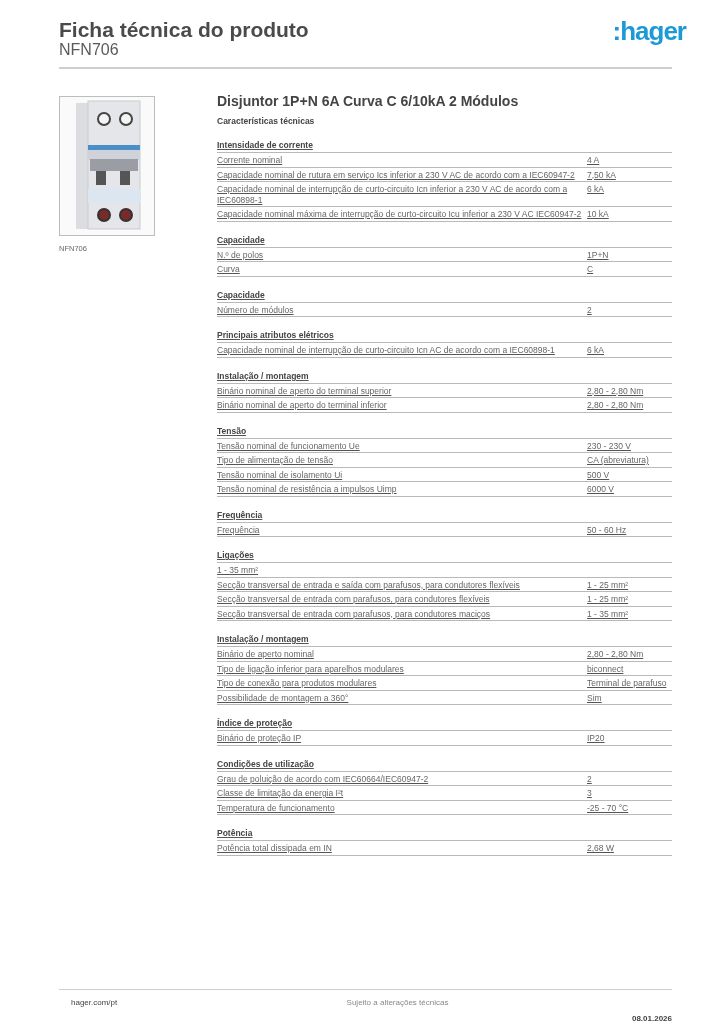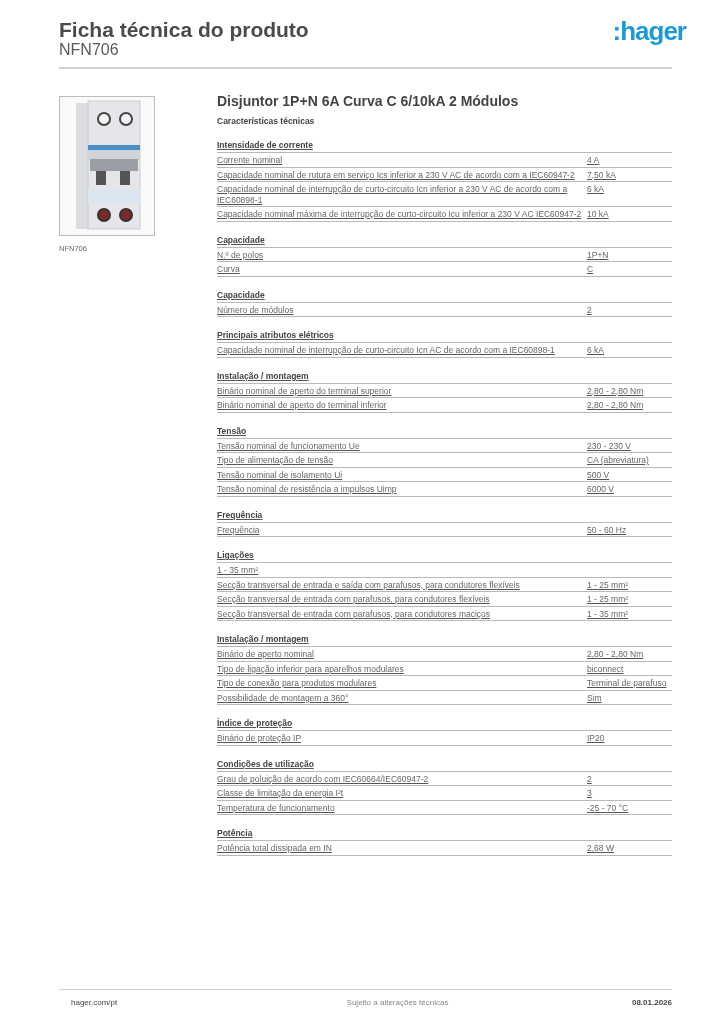--- a/index.html
+++ b/index.html
@@ -38,21 +38,21 @@
     padding: 2px 0 1px 0;
   }
   .row .label { width: 370px; }
   .row .value { text-align: right; white-space: nowrap; }
   .footer-rule {
     position: absolute; left: 59px; top: 989px; width: 613px; height: 1px; background: #cfcfcf;
   }
   .footer { position: absolute; left: 59px; top: 998px; width: 613px; font-size: 8px; }
   .footer-left { position: absolute; left: 12px; font-weight: normal; color: #444; }
   .footer-center { position: absolute; left: 0; width: 100%; text-align: center; color: #888; margin-left: 32px; }
-  .footer-right { position: absolute; right: 0; font-weight: bold; color: #444; }
+  .footer-right { position: absolute; right: 0; font-weight: bold; color: #444; margin-top: 16px; }
 </style>
 </head>
 <body>
 
 <div class="header">
   <div class="doc-title">Ficha técnica do produto</div>
   <div class="doc-code">NFN706</div>
 </div>
 <div class="logo">:hager</div>
 <div class="header-rule"></div>

